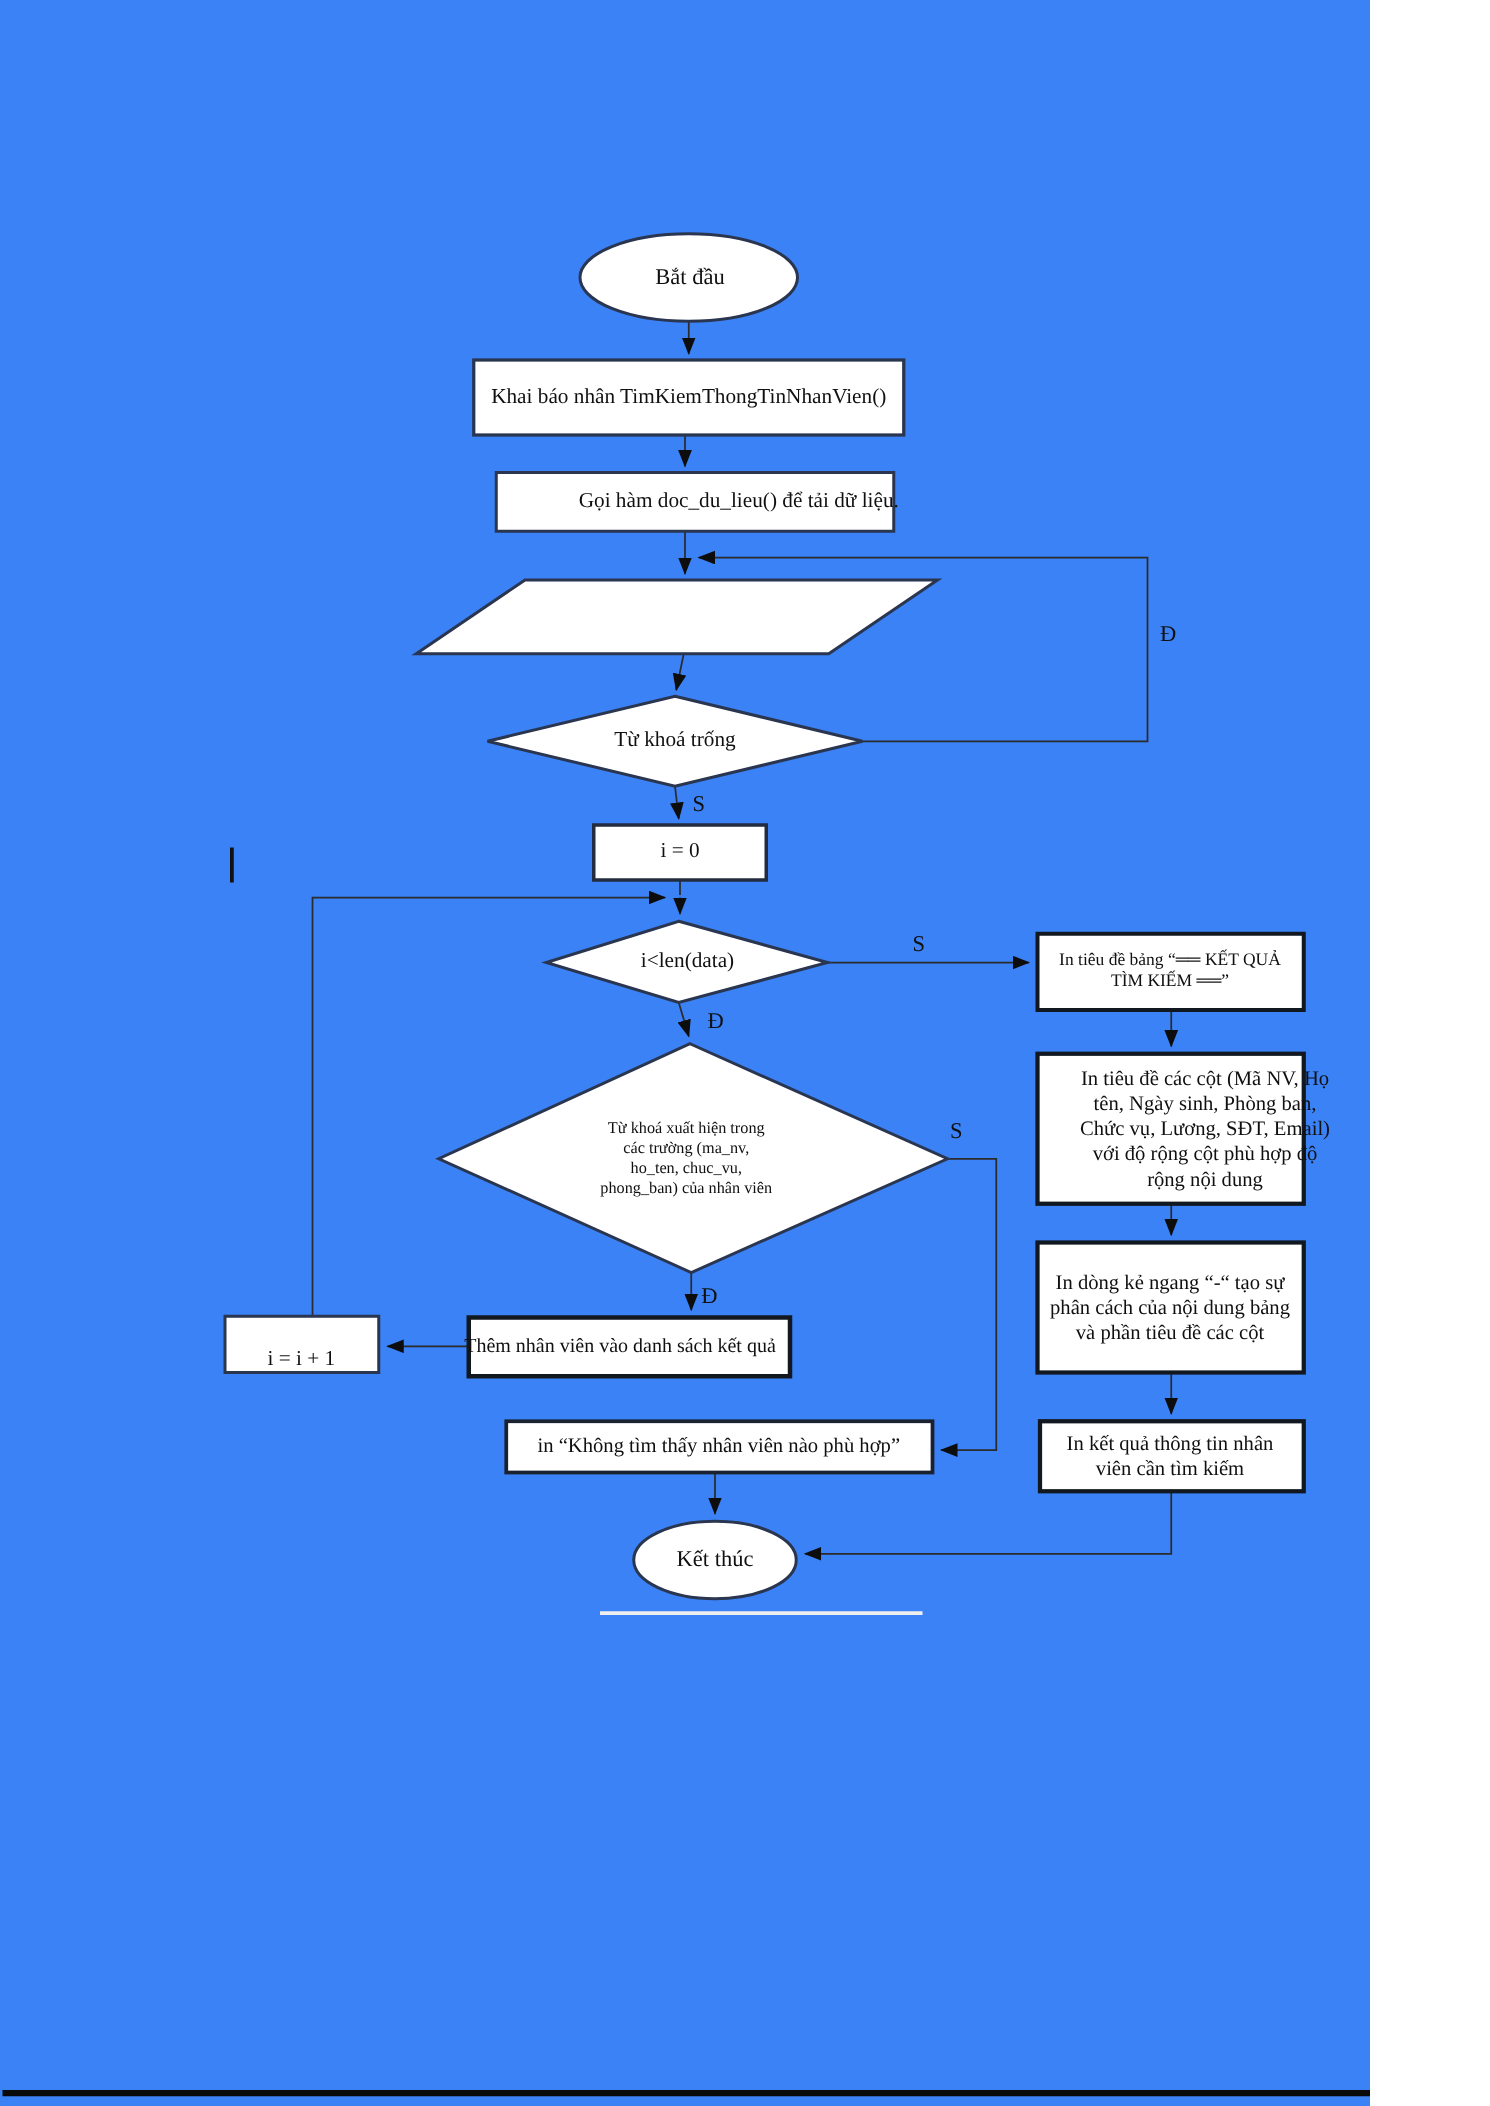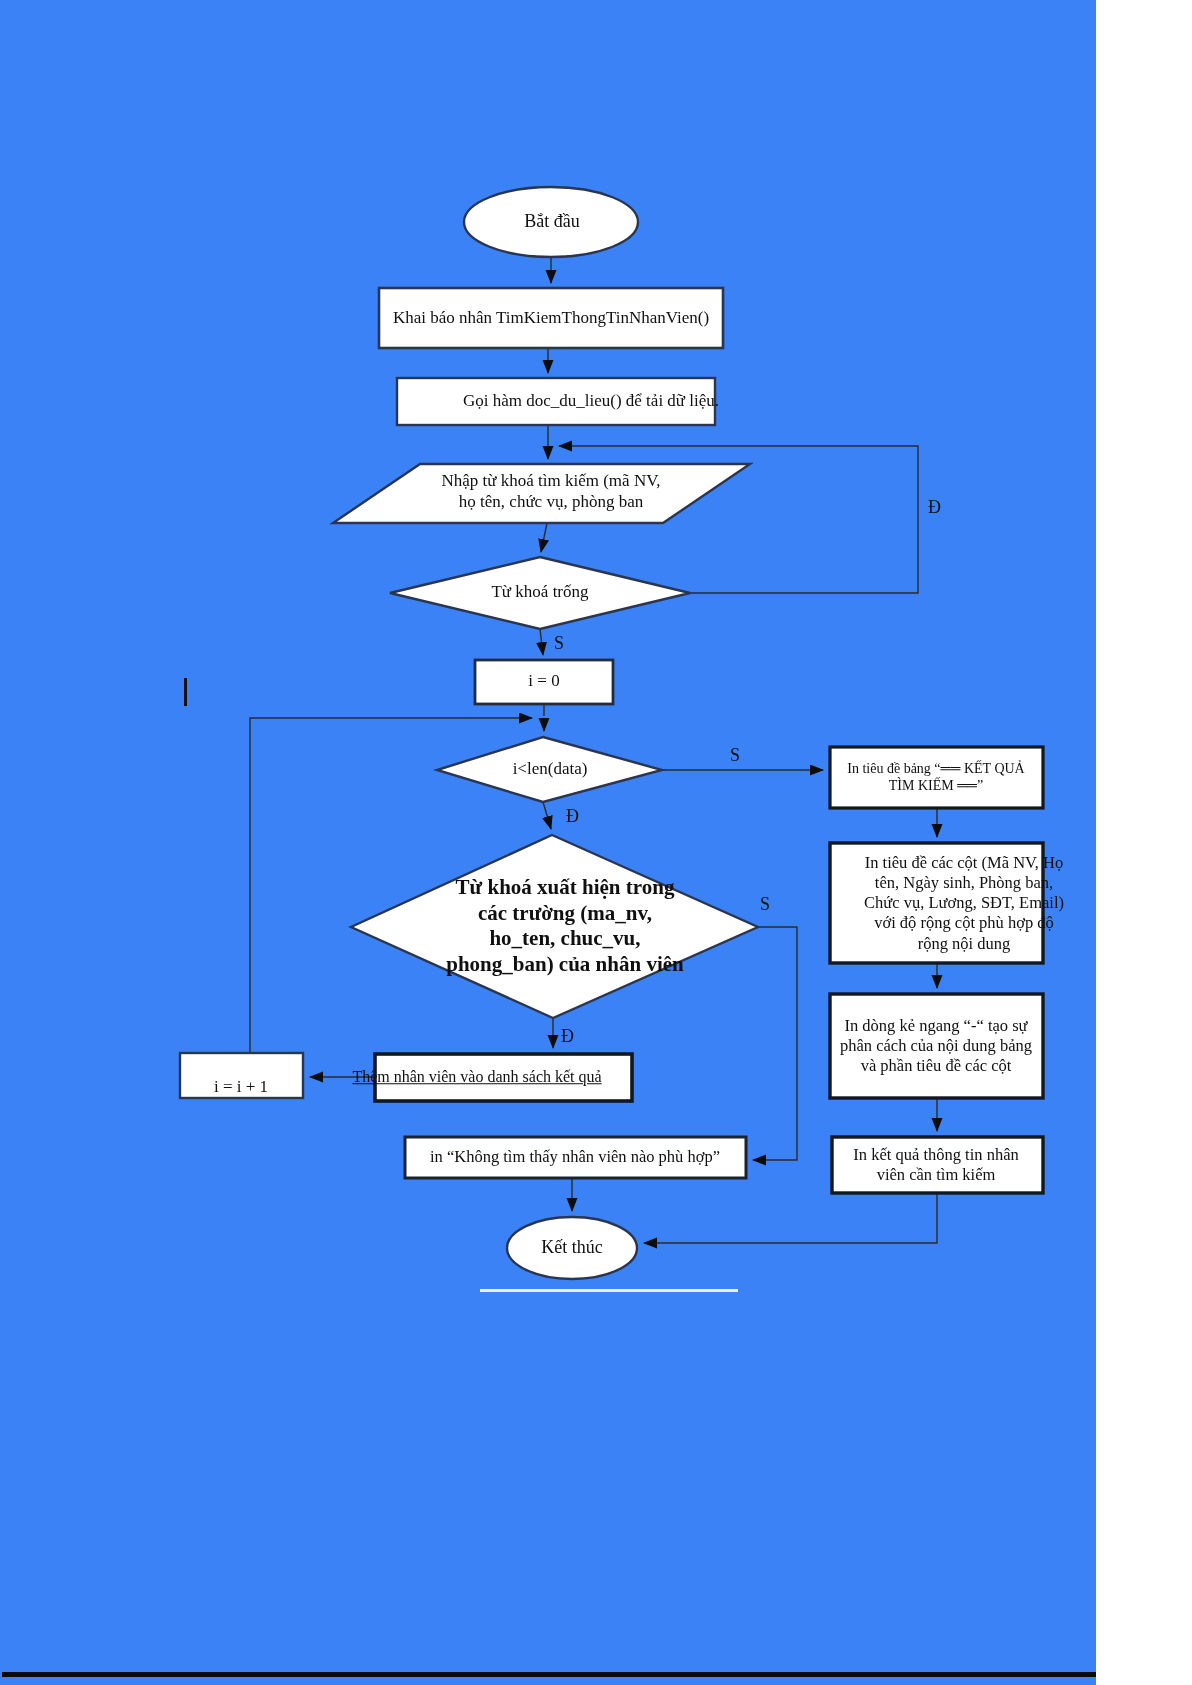--- a/index.html
+++ b/index.html
@@ -64,31 +64,29 @@
       <rect x="830" y="747" width="213" height="61" stroke="#121820" stroke-width="3.2"></rect>
       <rect x="830" y="843" width="213" height="120" stroke="#121820" stroke-width="3.4"></rect>
       <rect x="830" y="994" width="213" height="104" stroke="#121820" stroke-width="3.4"></rect>
       <rect x="832" y="1137" width="211" height="56" stroke="#121820" stroke-width="3.4"></rect>
     </g>
   </svg>
 
   <div class="lbl nowrap" style="left:552px;top:222px;font-size:18px;">Bắt đầu</div>
   <div class="lbl nowrap" style="left:551px;top:318px;font-size:17px;">Khai báo nhân TimKiemThongTinNhanVien()</div>
   <div class="lbl nowrap" style="left:556px;top:401px;font-size:17px;margin-left:35px;">Gọi hàm doc_du_lieu() để tải dữ liệu.</div>
-  <div class="lbl" style="left:551px;top:492px;width:320px;font-size:17px;">Nhập từ khoá tìm kiếm (mã NV,
-họ tên, chức vụ, phòng ban</div>
   <div class="lbl nowrap" style="left:540px;top:592px;font-size:17px;">Từ khoá trống</div>
   <div class="lbl nowrap" style="left:544px;top:681px;font-size:17px;">i = 0</div>
   <div class="lbl nowrap" style="left:550px;top:769px;font-size:17px;">i&lt;len(data)</div>
-  <div class="lbl" style="left:565px;top:926px;width:270px;font-size:21px;font-weight:bold;">Từ khoá xuất hiện trong
+  <div class="lbl" style="left:549px;top:926px;width:270px;font-size:13px;">Từ khoá xuất hiện trong
 các trường (ma_nv,
 ho_ten, chuc_vu,
 phong_ban) của nhân viên</div>
   <div class="lbl nowrap" style="left:241px;top:1075px;font-size:17px;margin-top:12px;">i = i + 1</div>
-  <div class="lbl nowrap" style="left:477px;top:1077px;font-size:16px;text-decoration:underline;">Thêm nhân viên vào danh sách kết quả</div>
+  <div class="lbl nowrap" style="left:496px;top:1077px;font-size:16px;">Thêm nhân viên vào danh sách kết quả</div>
   <div class="lbl nowrap" style="left:575px;top:1157px;font-size:16.5px;">in “Không tìm thấy nhân viên nào phù hợp”</div>
   <div class="lbl nowrap" style="left:572px;top:1248px;font-size:18px;">Kết thúc</div>
   <div class="lbl" style="left:936px;top:777px;width:196px;font-size:14px;">In tiêu đề bảng “══ KẾT QUẢ TÌM KIẾM ══”</div>
   <div class="lbl" style="left:936px;top:903px;width:204px;font-size:16.5px;margin-left:28px;">In tiêu đề các cột (Mã NV, Họ tên, Ngày sinh, Phòng ban, Chức vụ, Lương, SĐT, Email) với độ rộng cột phù hợp độ rộng nội dung</div>
   <div class="lbl" style="left:936px;top:1046px;width:204px;font-size:16.5px;">In dòng kẻ ngang “-“ tạo sự phân cách của nội dung bảng và phần tiêu đề các cột</div>
   <div class="lbl" style="left:936px;top:1165px;width:204px;font-size:16.5px;">In kết quả thông tin nhân
 viên cần tìm kiếm</div>
 
   <div class="branch" style="left:928px;top:497px;">Đ</div>
   <div class="branch" style="left:554px;top:633px;">S</div>

